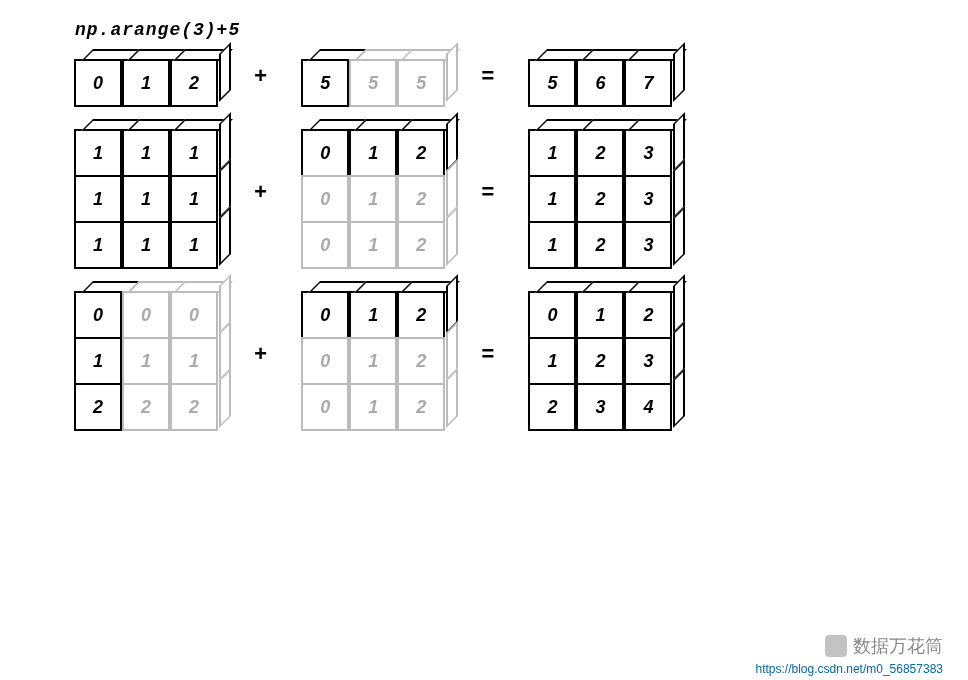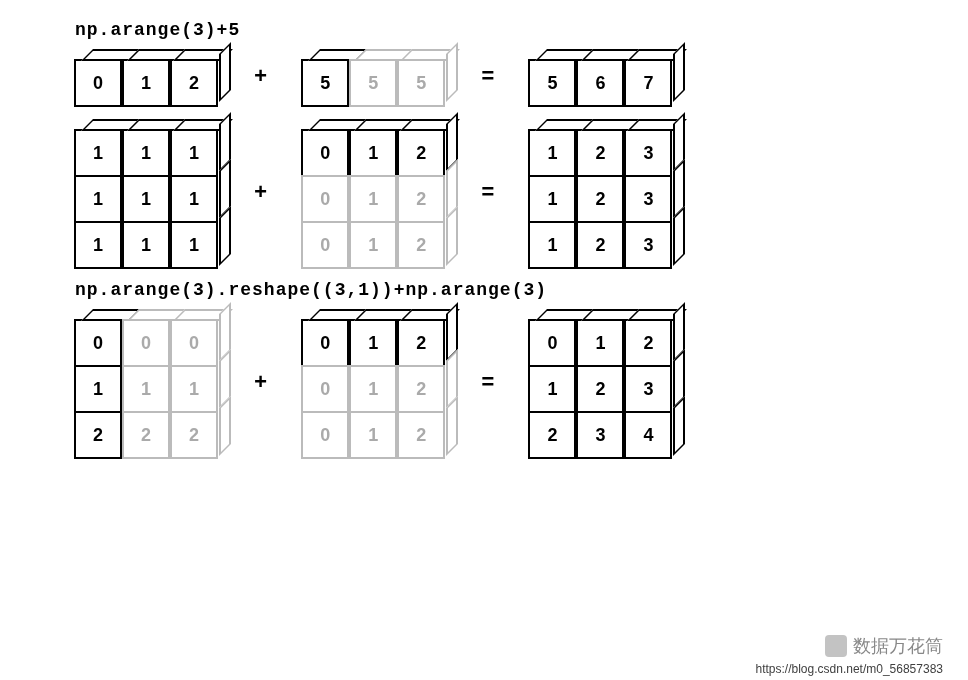--- a/index.html
+++ b/index.html
@@ -6,20 +6,21 @@
     margin: 0;
     padding: 0;
     font-family: "Courier New", monospace;
     background: #fff;
     width: 968px;
     height: 680px;
     position: relative;
   }
   .container {
     padding: 20px 75px;
+    font-style: italic;
   }
   .example {
     margin-bottom: 12px;
   }
   .expr {
     font-family: "Courier New", monospace;
     font-size: 18px;
     font-weight: bold;
     letter-spacing: 1px;
     margin-bottom: 8px;
@@ -125,21 +126,21 @@
     background: #888;
     border-radius: 4px;
     display:inline-block;
     opacity:0.5;
   }
   .watermark-sub {
     position:absolute;
     right:25px;
     bottom:4px;
     font-size:12px;
-    color:#404040;
+    color:#0369a1;
     font-family:sans-serif;
   }
 </style>
 </head>
 <body>
 
 <div class="container">
 
   <div class="example">
     <div class="expr">np.arange(3)+5</div>
@@ -270,21 +271,20 @@
           <div class="cell">3</div>
           <div class="cell">1</div>
           <div class="cell">2</div>
           <div class="cell">3</div>
         </div>
       </div>
     </div>
   </div>
 
   <div class="example">
-    <div class="expr">np.arange(3).reshape((3,1))+np.arange(3)</div>
     <div class="row">
 
       <div class="cube-wrap" style="margin-top:12px;">
         <div class="topface">
             <div class="tcell"></div>
             <div class="tcell ghost"></div>
             <div class="tcell ghost"></div>
           </div>
         <div class="sideface">
             <div class="scell ghost"></div>

